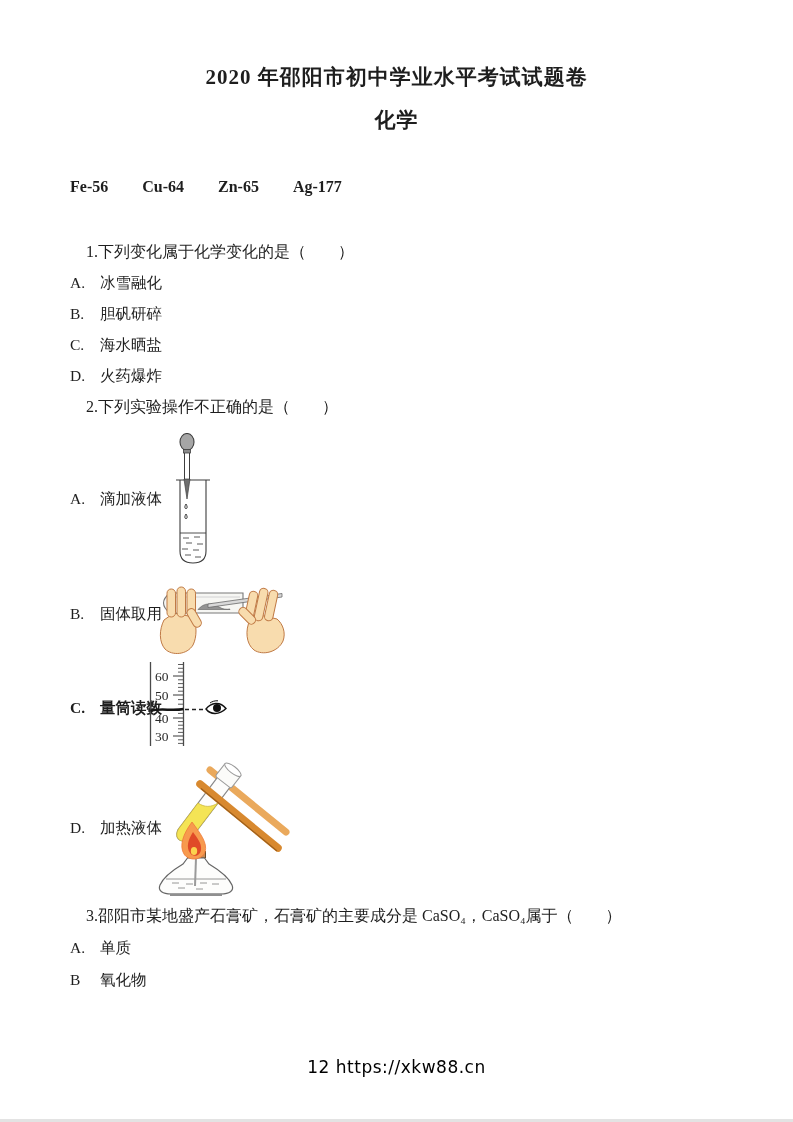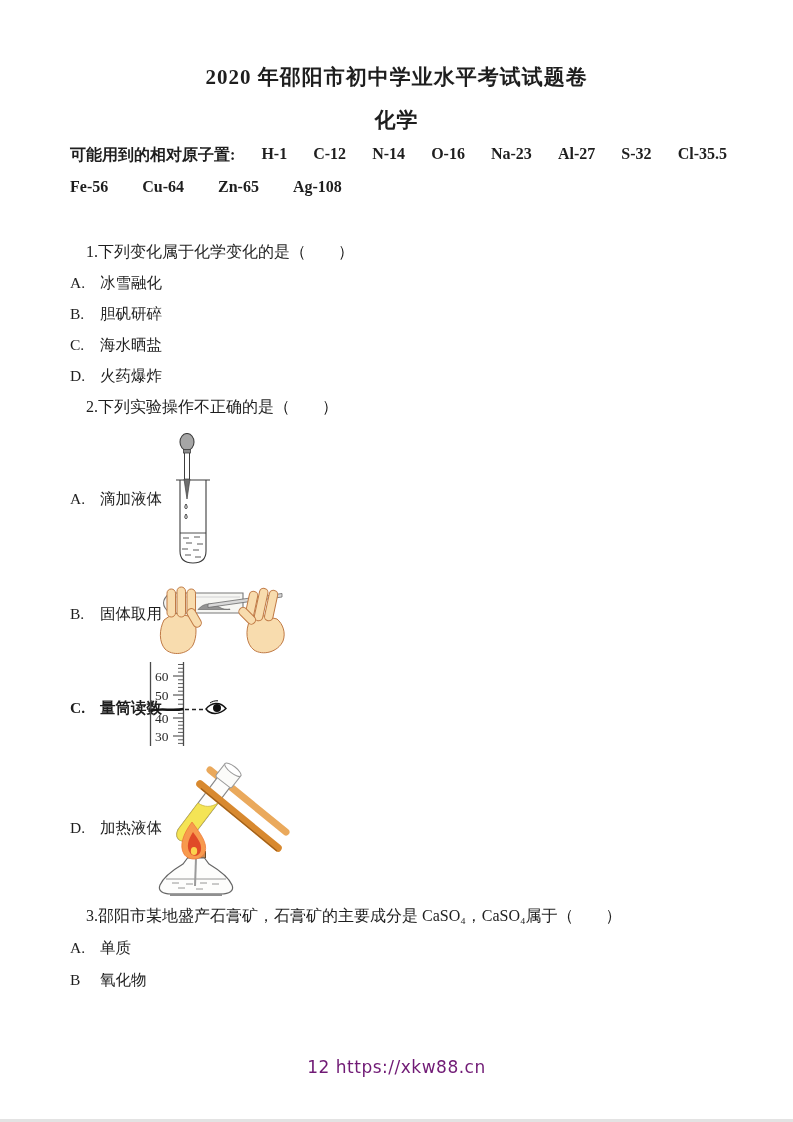--- a/index.html
+++ b/index.html
@@ -12,47 +12,36 @@
   .center{left:0;width:793px;text-align:center;}
   .doc-title{font-size:21px;font-weight:bold;letter-spacing:1px;}
   .masses{font-weight:bold;font-size:16px;white-space:nowrap;}
   .masses-row1{left:70px;width:657px;display:flex;justify-content:space-between;}
   .masses-row2{left:70px;display:flex;gap:34px;justify-content:space-between;}
   .section-heading{left:70px;width:660px;font-weight:bold;font-size:16.5px;white-space:nowrap;}
   .stem{left:86px;font-size:16px;white-space:nowrap;}
   .opt{left:70px;font-size:15.5px;white-space:nowrap;}
   .opt .letter{display:inline-block;min-width:30px;}
   .figure{position:absolute;}
-  .footer{font-family:"DejaVu Sans","Liberation Sans",sans-serif;font-size:17px;color:#701a75;letter-spacing:0.5px;}
+  .footer{font-family:"DejaVu Sans","Liberation Sans",sans-serif;font-size:17px;color:#000000;letter-spacing:0.5px;}
   svg{display:block;}
 </style>
 </head>
 <body>
 
 <div class="page">
 
   <div class="abs center doc-title" style="top:63px;">2020 年邵阳市初中学业水平考试试题卷</div>
   <div class="abs center doc-title" style="top:106px;">化学</div>
 
-  <div class="abs masses masses-row1" style="top:145px;">
-    <span>可能用到的相对原子置:</span>
-    <span>H-1</span>
-    <span>C-12</span>
-    <span>N-14</span>
-    <span>O-16</span>
-    <span>Na-23</span>
-    <span>Al-27</span>
-    <span>S-32</span>
-    <span>Cl-35.5</span>
-  </div>
   <div class="abs masses masses-row2" style="top:178px;">
     <span>Fe-56</span>
     <span>Cu-64</span>
     <span>Zn-65</span>
-    <span>Ag-108</span>
+    <span>Ag-177</span>
   </div>
 
 
   <div class="abs stem" style="top:242px;"><span>1.</span><span>下列变化属于化学变化的是（　　）</span></div>
   <div class="abs opt" style="top:273px;"><span class="letter">A.</span><span>冰雪融化</span></div>
   <div class="abs opt" style="top:304px;"><span class="letter">B.</span><span>胆矾研碎</span></div>
   <div class="abs opt" style="top:335px;"><span class="letter">C.</span><span>海水晒盐</span></div>
   <div class="abs opt" style="top:366px;"><span class="letter">D.</span><span>火药爆炸</span></div>
 
   <div class="abs stem" style="top:397px;"><span>2.</span><span>下列实验操作不正确的是（　　）</span></div>

